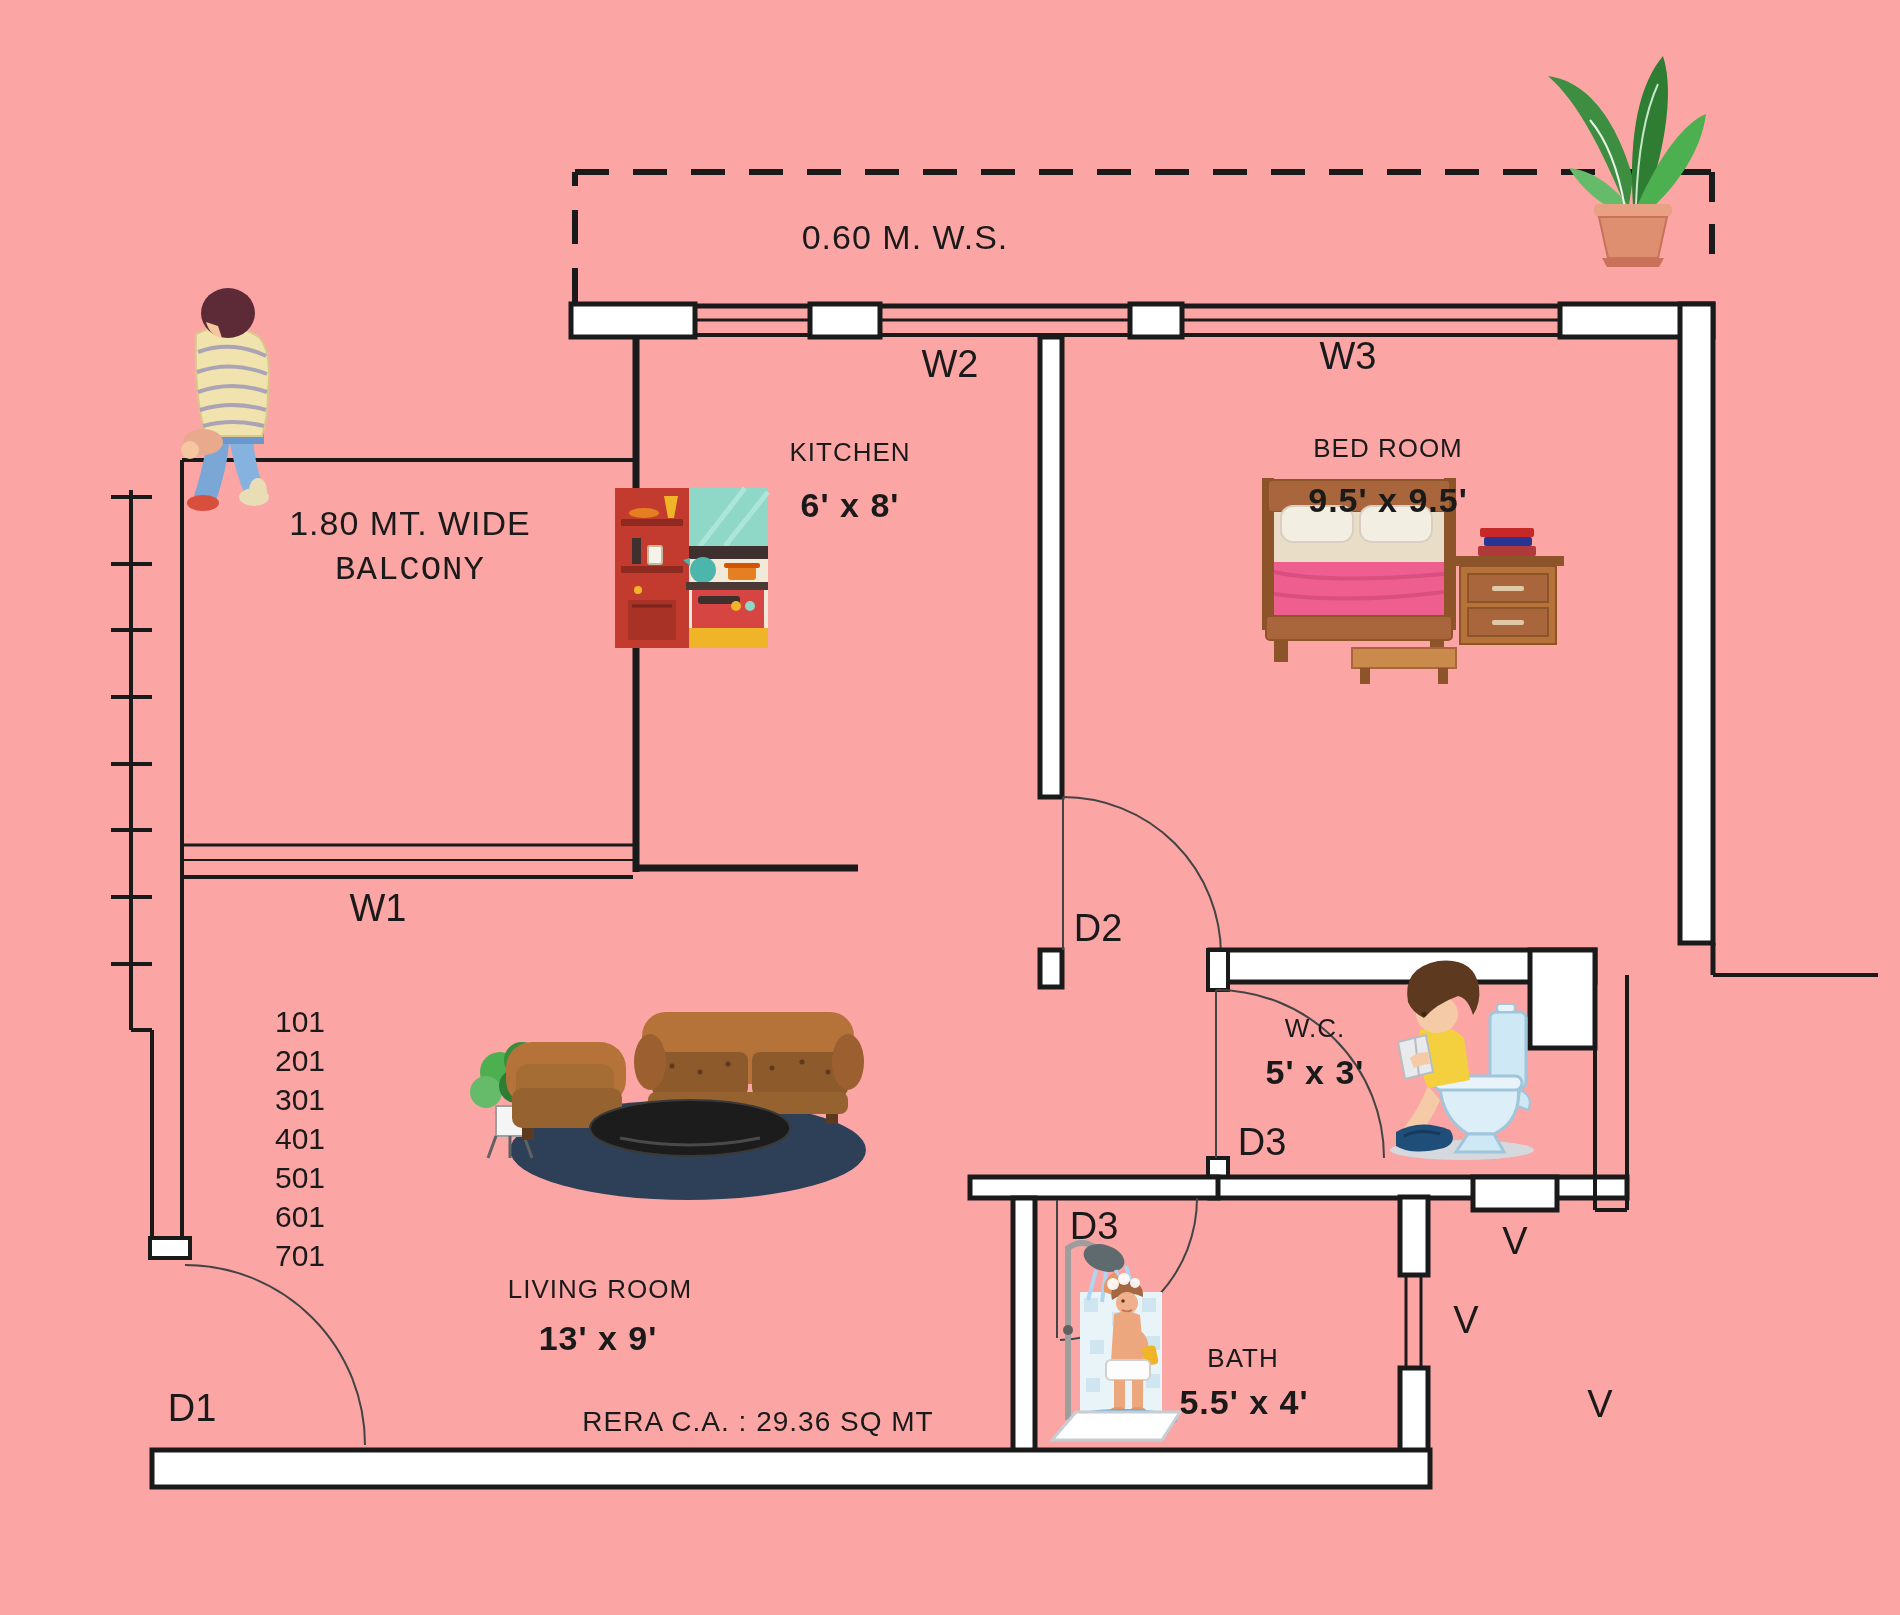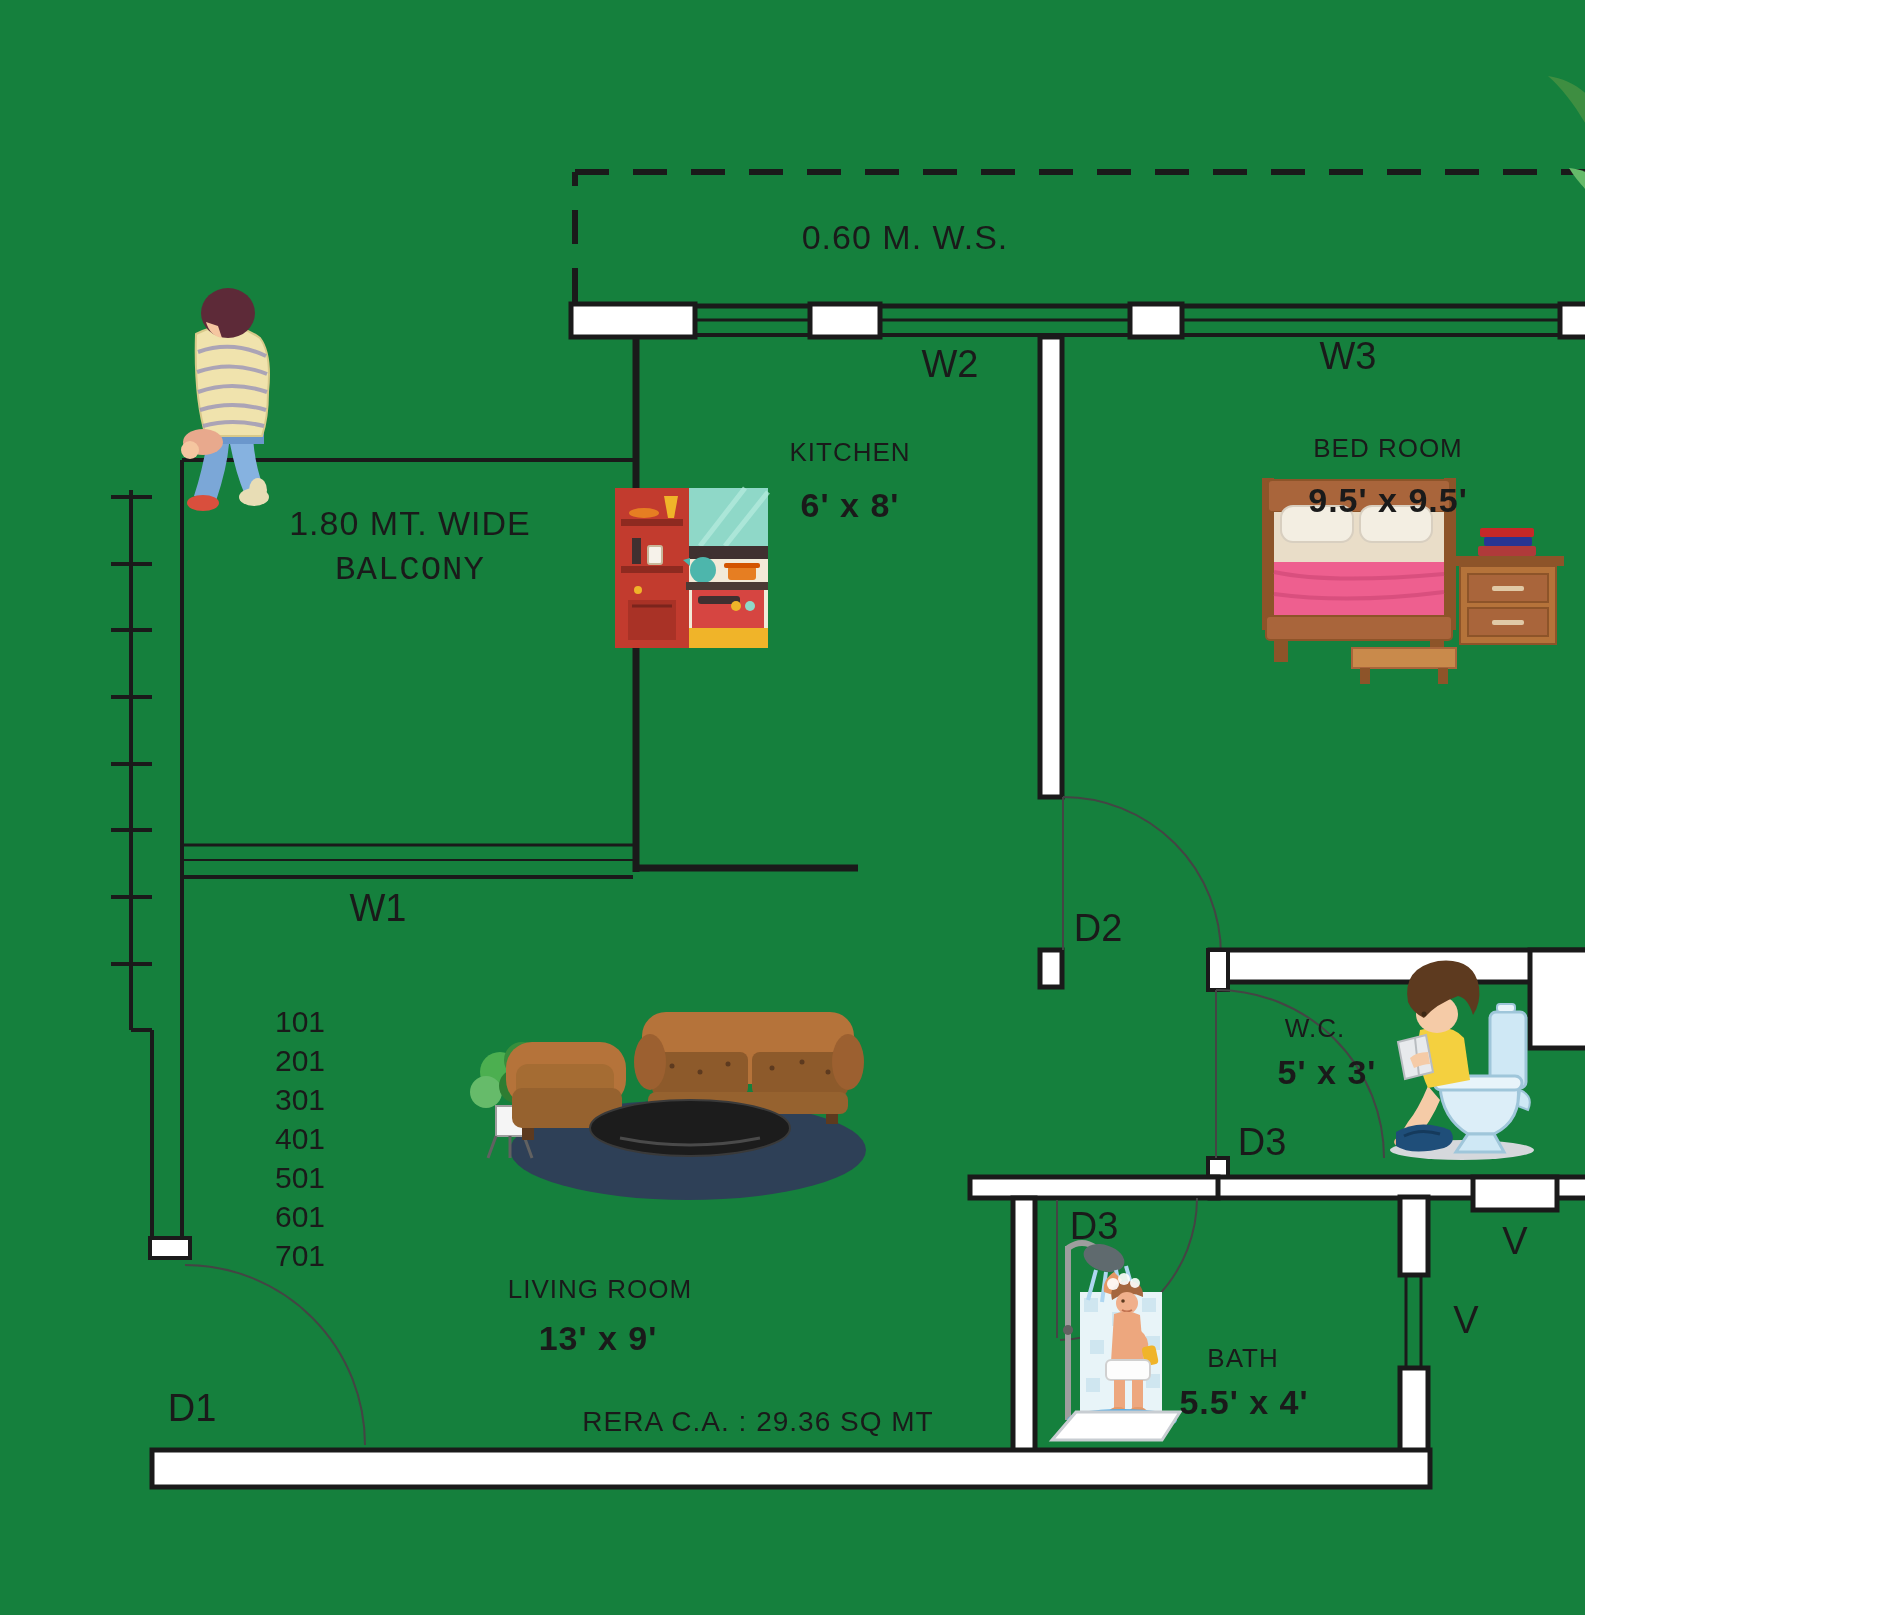--- a/index.html
+++ b/index.html
@@ -1,19 +1,19 @@
 <!DOCTYPE html>
 <html><head>
 <meta charset="utf-8">
 <style>
   html,body{margin:0;padding:0;background:#ffffff;}
   .plan{
     position:relative;
-    width:1585px;height:1615px;
-    background:#15803d;
+    width:1900px;height:1615px;
+    background:#fca5a5;
     font-family:"Liberation Sans", sans-serif;
     color:#1a1a1a;
     overflow:hidden;
   }
   .plan svg{position:absolute;left:0;top:0;}
   .lbl{
     position:absolute;
     transform:translate(-50%,-50%);
     white-space:nowrap;
     color:#1a1a1a;
@@ -300,21 +300,21 @@
   <div class="lbl floor-num" style="left:300px; top:1022px;">101</div>
   <div class="lbl floor-num" style="left:300px; top:1061px;text-align:right;">201</div>
   <div class="lbl floor-num" style="left:300px; top:1100px;">301</div>
   <div class="lbl floor-num" style="left:300px; top:1139px;">401</div>
   <div class="lbl floor-num" style="left:300px; top:1178px;">501</div>
   <div class="lbl floor-num" style="left:300px; top:1217px;">601</div>
   <div class="lbl floor-num" style="left:300px; top:1256px;">701</div>
 
   <div class="lbl tag" style="left:1098px; top:928px;">D2</div>
   <div class="lbl room-name" style="left:1315px; top:1028px;">W.C.</div>
-  <div class="lbl room-dims" style="left:1315px; top:1072px;margin-left:12px;">5' x 3'</div>
+  <div class="lbl room-dims" style="left:1315px; top:1072px;">5' x 3'</div>
   <div class="lbl tag" style="left:1262px; top:1142px;">D3</div>
   <div class="lbl tag" style="left:1094px; top:1226px;">D3</div>
 
   <div class="lbl room-name" style="left:600px;  top:1289px;">LIVING ROOM</div>
   <div class="lbl room-dims" style="left:598px;  top:1338px;">13' x 9'</div>
   <div class="lbl rera-text" style="left:758px;  top:1422px;">RERA C.A. : 29.36 SQ MT</div>
   <div class="lbl tag" style="left:192px;  top:1408px;">D1</div>
 
   <div class="lbl room-name" style="left:1243px; top:1358px;">BATH</div>
   <div class="lbl room-dims" style="left:1244px; top:1402px;">5.5' x 4'</div>

